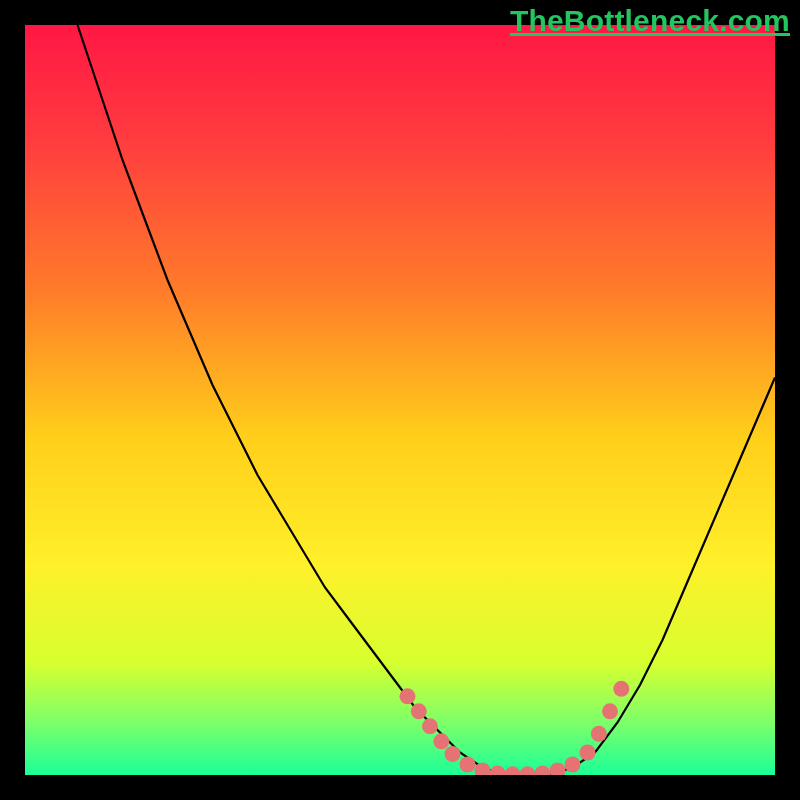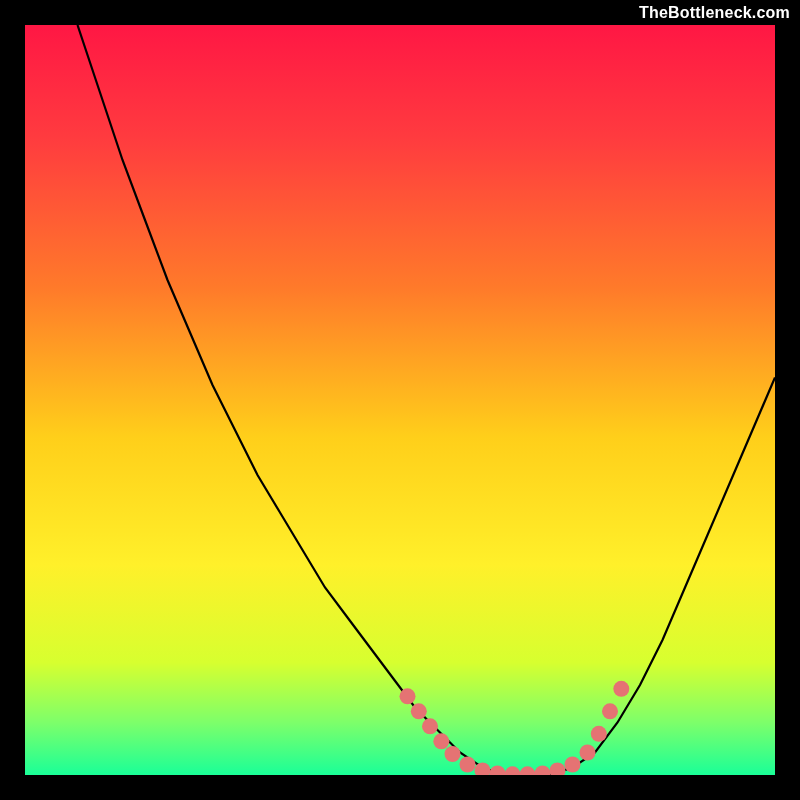--- a/index.html
+++ b/index.html
@@ -13,25 +13,26 @@
   .stage {
     position: relative;
     width: 800px;
     height: 800px;
   }
   .watermark {
     position: absolute;
     top: 4px;
     right: 10px;
     font-family: Arial, Helvetica, sans-serif;
-    font-size: 16px;
+    font-size: 30px;
     font-weight: bold;
-    color: #ffffff;
+    color: #22c55e;
     letter-spacing: 0.2px;
     z-index: 10;
+    text-decoration: underline;
   }
   .plot {
     position: absolute;
     left: 25px;
     top: 25px;
     width: 750px;
     height: 750px;
   }
   .plot svg {
     display: block;

